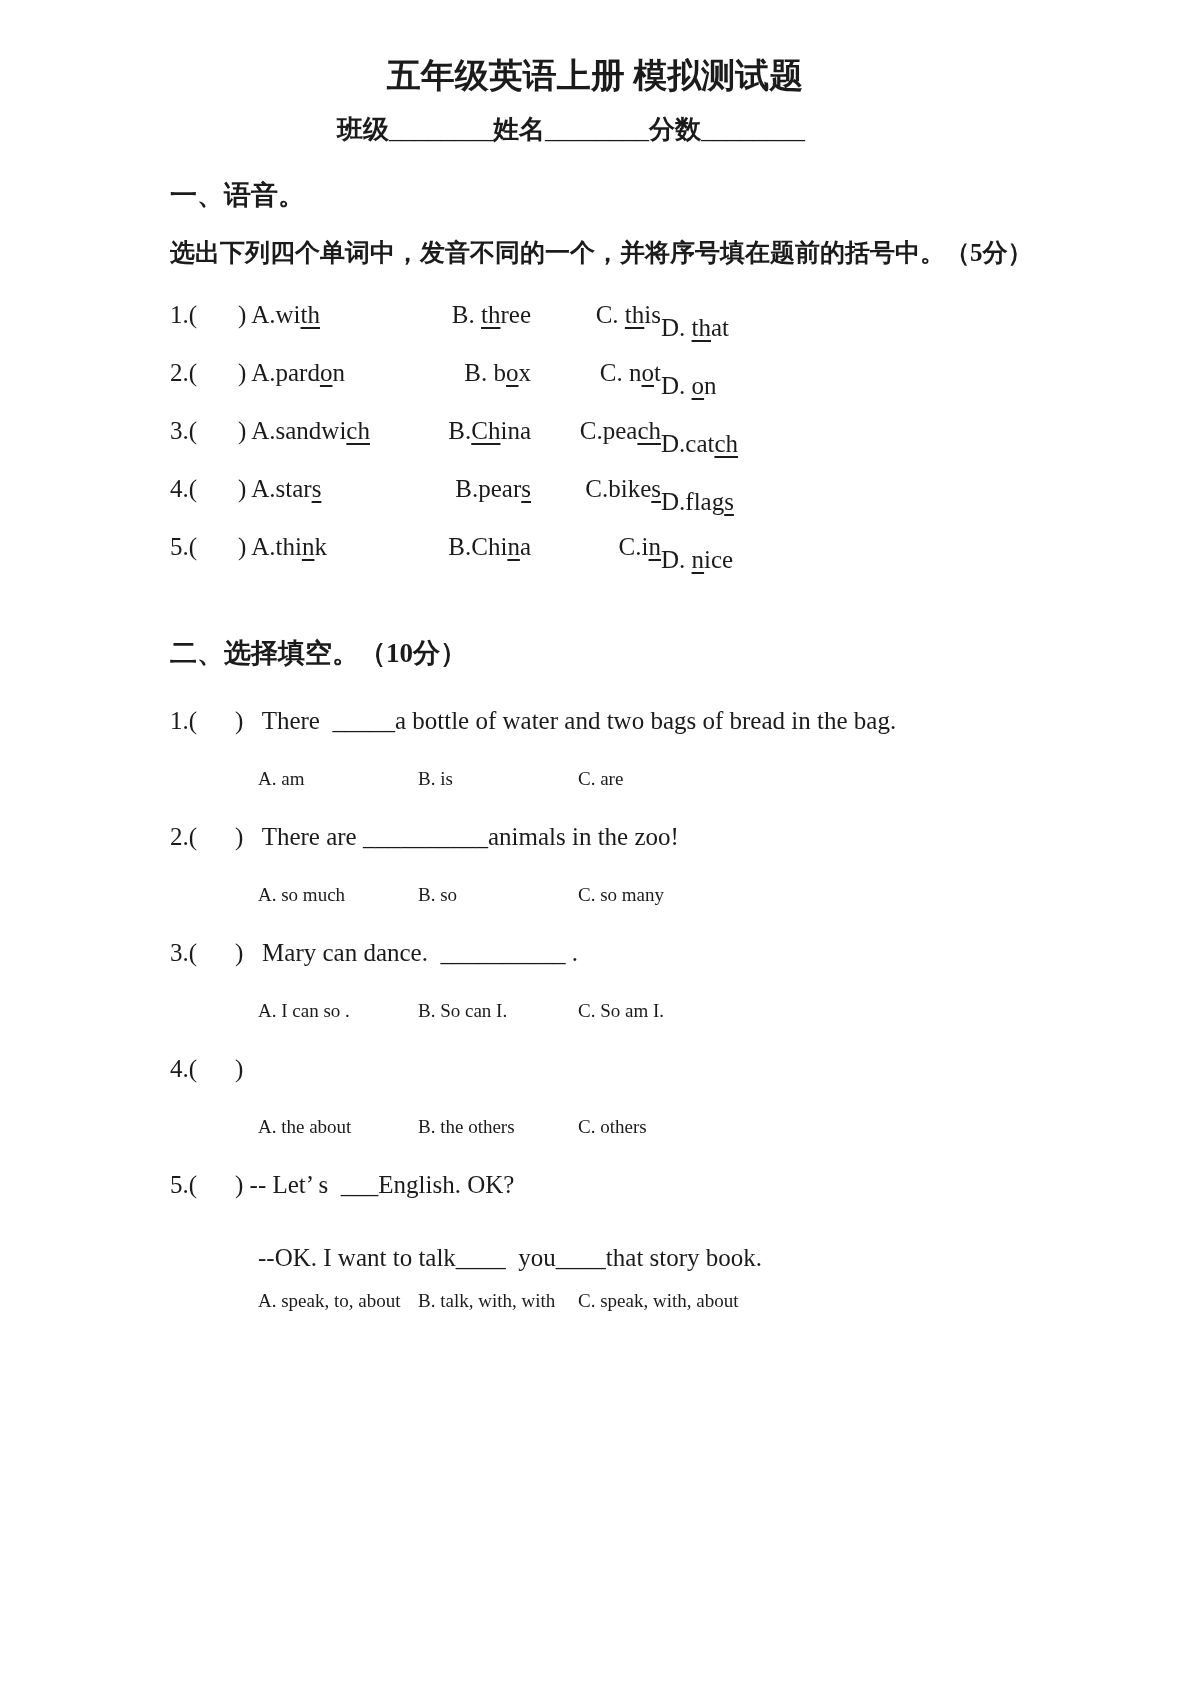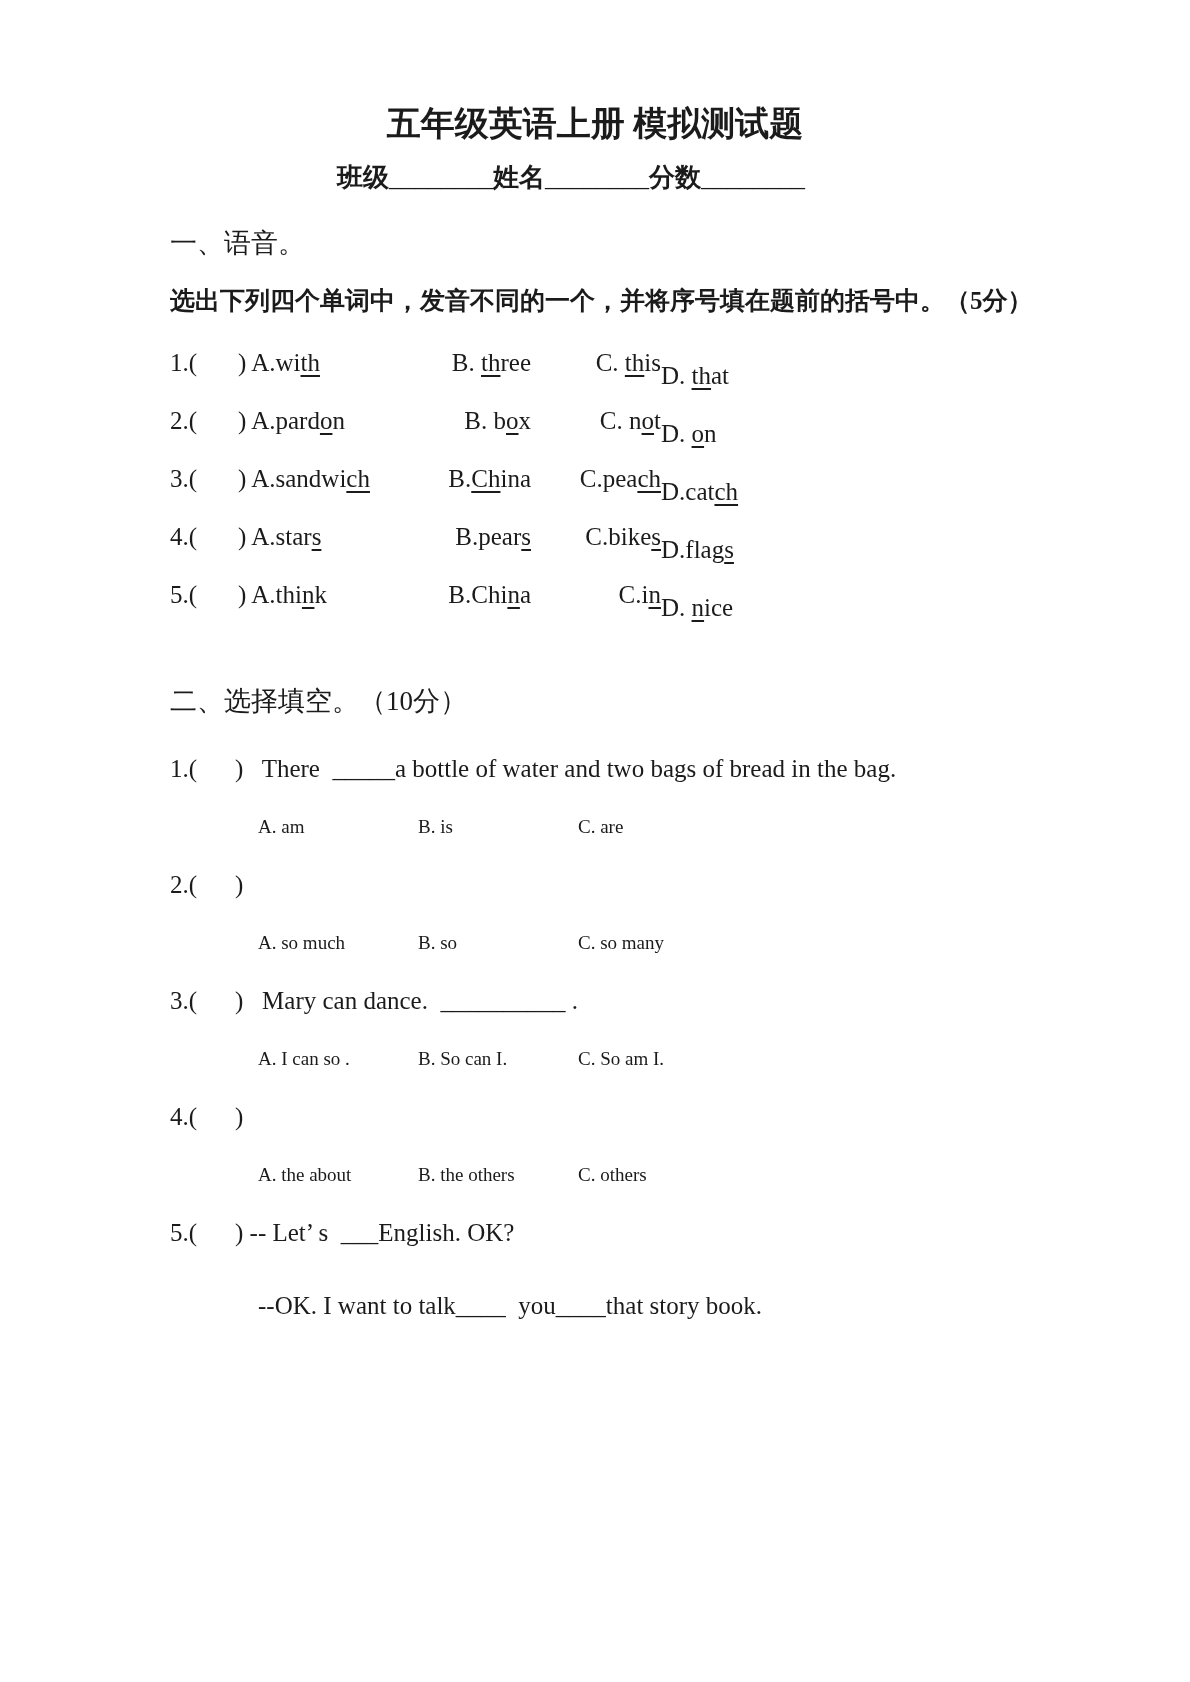--- a/index.html
+++ b/index.html
@@ -3,21 +3,21 @@
 <meta charset="utf-8">
 <style>
   html, body { margin: 0; padding: 0; }
   body {
     width: 1190px; height: 1682px;
     background: #ffffff;
     color: #1b1b1b;
     font-family: "Liberation Serif", serif;
     overflow: hidden;
   }
-  .page { position: relative; width: 1190px; height: 1639px; padding-top: 104px; box-sizing: border-box; }
+  .page { position: relative; width: 1190px; height: 1639px; padding-top: 56px; box-sizing: border-box; }
 
   .title {
     text-align: center;
     font-size: 34px;
     font-weight: bold;
     line-height: 40px;
     margin: 0;
   }
 
   .header-line {
@@ -25,21 +25,21 @@
     font-size: 26px;
     line-height: 36px;
     font-weight: bold;
     white-space: pre;
   }
   .header-line .blank { font-weight: normal; letter-spacing: 0; }
 
   .s-heading {
     margin: 30px 0 0 170px;
     font-size: 27px;
-    font-weight: normal;
+    font-weight: bold;
     line-height: 34px;
   }
   .s-instruction {
     margin: 24px 0 0 170px;
     font-size: 25px;
     font-weight: bold;
     line-height: 34px;
   }
 
   
@@ -114,34 +114,39 @@
 
   <div class="s-heading s2-heading">二、选择填空。（10分）</div>
 
   <div class="s2-rows" id="s2-rows">
       <div class="q2-line"><span class="c0">1.(</span><span class="close">)</span><span class="body">   There  _____a bottle of water and two bags of bread in the bag.</span></div>
       <div class="q2-opts">
         <span class="o">A. am</span>
         <span class="o">B. is</span>
         <span class="o">C. are</span>
       </div>
-      <div class="q2-line"><span class="c0">2.(</span><span class="close">)</span></div>
+      <div class="q2-line"><span class="c0">2.(</span><span class="close">)</span><span class="body">   There are __________animals in the zoo!</span></div>
       <div class="q2-opts">
         <span class="o">A. so much</span>
         <span class="o">B. so</span>
         <span class="o">C. so many</span>
       </div>
       <div class="q2-line"><span class="c0">3.(</span><span class="close">)</span><span class="body">   Mary can dance.  __________ .</span></div>
       <div class="q2-opts">
         <span class="o">A. I can so .</span>
         <span class="o">B. So can I.</span>
         <span class="o">C. So am I.</span>
       </div>
       <div class="q2-line"><span class="c0">4.(</span><span class="close">)</span></div>
       <div class="q2-opts">
         <span class="o">A. the about</span>
         <span class="o">B. the others</span>
         <span class="o">C. others</span>
       </div>
       <div class="q2-line"><span class="c0">5.(</span><span class="close">)</span><span class="body"> -- Let’ s  ___English. OK?</span></div>
       <div class="q2-extra"><span class="body">--OK. I want to talk____  you____that story book.</span></div>
+      <div class="q2-opts">
+        <span class="o">A. speak, to, about</span>
+        <span class="o">B. talk, with, with</span>
+        <span class="o">C. speak, with, about</span>
+      </div>
     </div>
 </div>
 
 </body></html>

